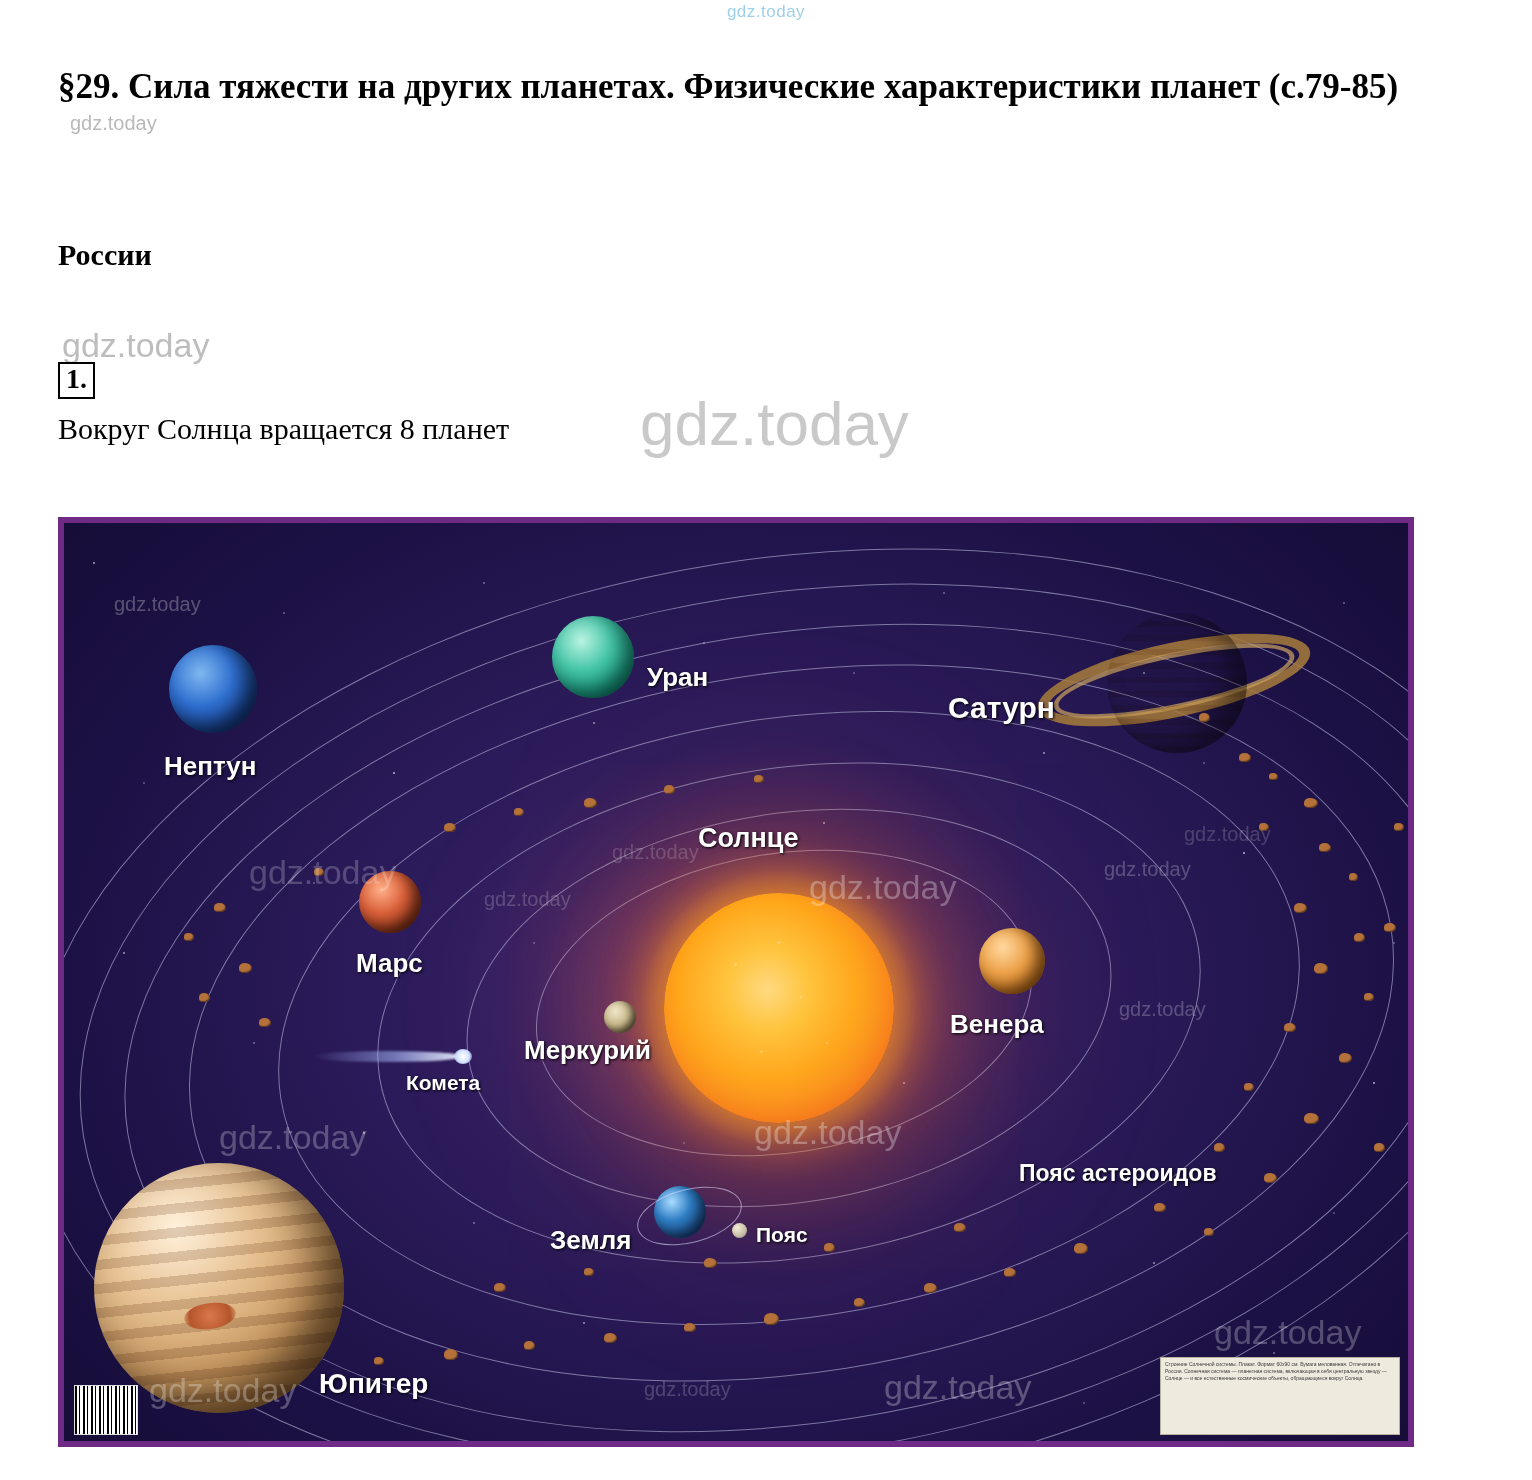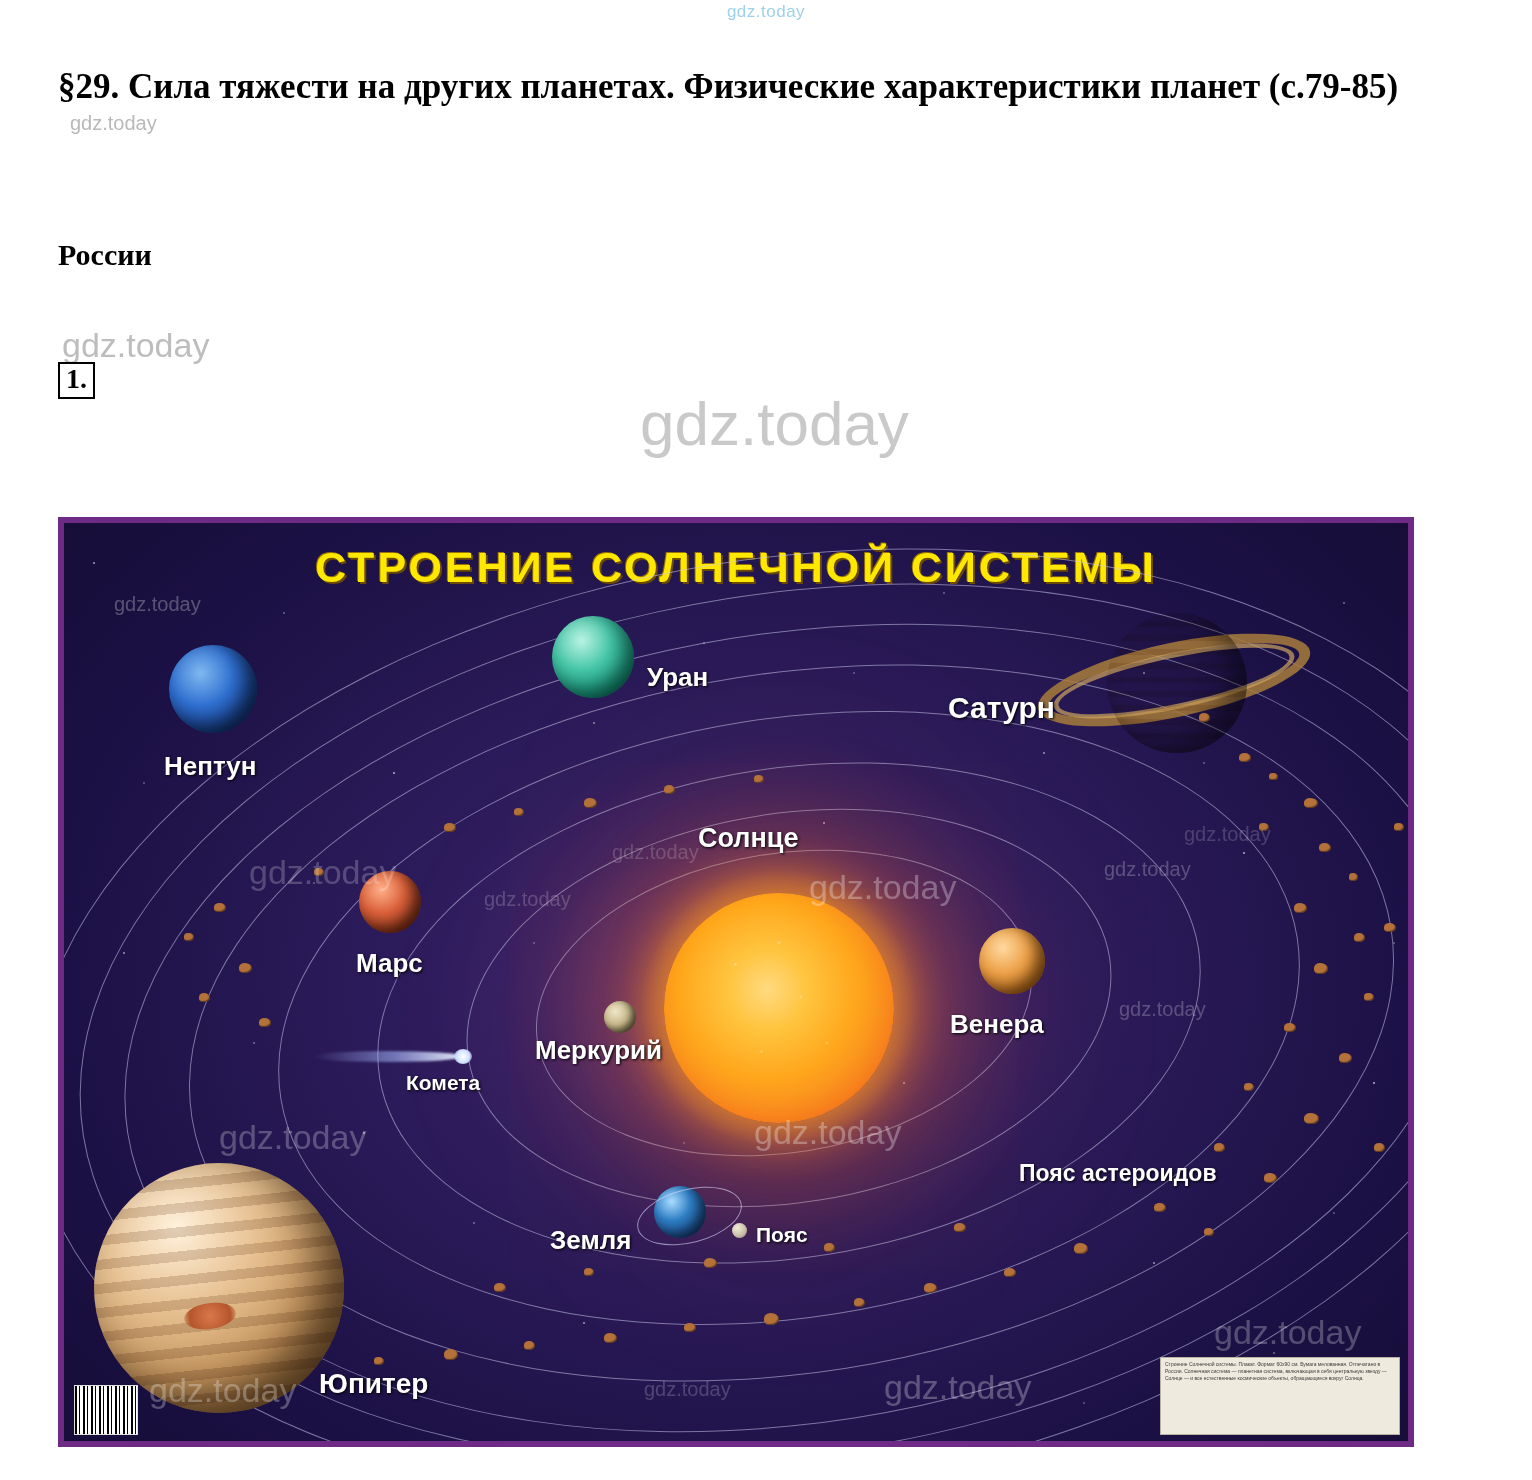--- a/index.html
+++ b/index.html
@@ -312,30 +312,30 @@
   <h1 class="doc-title">§29. Сила тяжести на других планетах. Физические характеристики планет (с.79-85)</h1>
 
   <div class="wm wm-small" style="left:70px; top:112px;">gdz.today</div>
 
   <div class="section-heading">России</div>
 
   <div class="wm wm-med" style="left:62px; top:326px;">gdz.today</div>
 
   <div class="qnum-box">1.</div>
 
+  <div class="answer-line-1">Вокруг Солнца вращается 8 планет</div>
 
   <div class="wm wm-big" style="left:640px; top:388px;">gdz.today</div>
 
   <div class="poster">
     <div class="poster-inner">
 
       <div class="stars"></div>
       <div class="stars2"></div>
 
-      <div class="poster-title">СТРОЕНИЕ СОЛНЕЧНОЙ СИСТЕМЫ</div>
 
       <div class="orbit" style="left:470px; top:330px; width:500px; height:300px;"></div>
       <div class="orbit" style="left:400px; top:290px; width:650px; height:390px;"></div>
       <div class="orbit" style="left:310px; top:245px; width:830px; height:490px;"></div>
       <div class="orbit" style="left:210px; top:195px; width:1030px; height:600px;"></div>
       <div class="orbit" style="left:120px; top:150px; width:1215px; height:700px;"></div>
       <div class="orbit" style="left:55px; top:110px; width:1350px; height:790px;"></div>
       <div class="orbit" style="left:10px; top:70px; width:1440px; height:860px;"></div>
       <div class="orbit" style="left:-40px; top:35px; width:1530px; height:930px;"></div>
 
@@ -369,21 +369,21 @@
       <div class="label" style="left:872px; top:168px; font-size:30px;margin-left:12px;">Сатурн</div>
 
       <div class="planet" style="left:295px; top:348px; width:62px; height:62px;
            background: radial-gradient(circle at 36% 30%, #ffb089 0%, #d9603a 40%, #9c3a1c 75%, #5c2210 100%);
            box-shadow: inset -7px -6px 13px rgba(0,0,0,.55);"></div>
       <div class="label" style="left:292px; top:425px; font-size:26px;">Марс</div>
 
       <div class="planet" style="left:540px; top:478px; width:32px; height:32px;
            background: radial-gradient(circle at 36% 32%, #efe6c8 0%, #c9b98c 45%, #8e7e52 80%, #50452a 100%);
            box-shadow: inset -4px -3px 7px rgba(0,0,0,.55);"></div>
-      <div class="label" style="left:460px; top:512px; font-size:26px;margin-left:11px;">Меркурий</div>
+      <div class="label" style="left:460px; top:512px; font-size:26px;">Меркурий</div>
 
       <div class="planet" style="left:915px; top:405px; width:66px; height:66px;
            background: radial-gradient(circle at 36% 30%, #ffd9a0 0%, #eda24a 40%, #bd6c18 78%, #7a400a 100%);
            box-shadow: inset -8px -6px 14px rgba(0,0,0,.5);"></div>
       <div class="label" style="left:886px; top:486px; font-size:26px;">Венера</div>
 
       <div class="planet" style="left:590px; top:663px; width:52px; height:52px;
            background: radial-gradient(circle at 34% 30%, #a9dcff 0%, #2f7ec4 38%, #1b4f8e 72%, #0a2546 100%);
            box-shadow: inset -6px -5px 11px rgba(0,0,0,.5);"></div>
       <div style="position:absolute; left:572px; top:666px; width:105px; height:52px; border-radius:50%;

